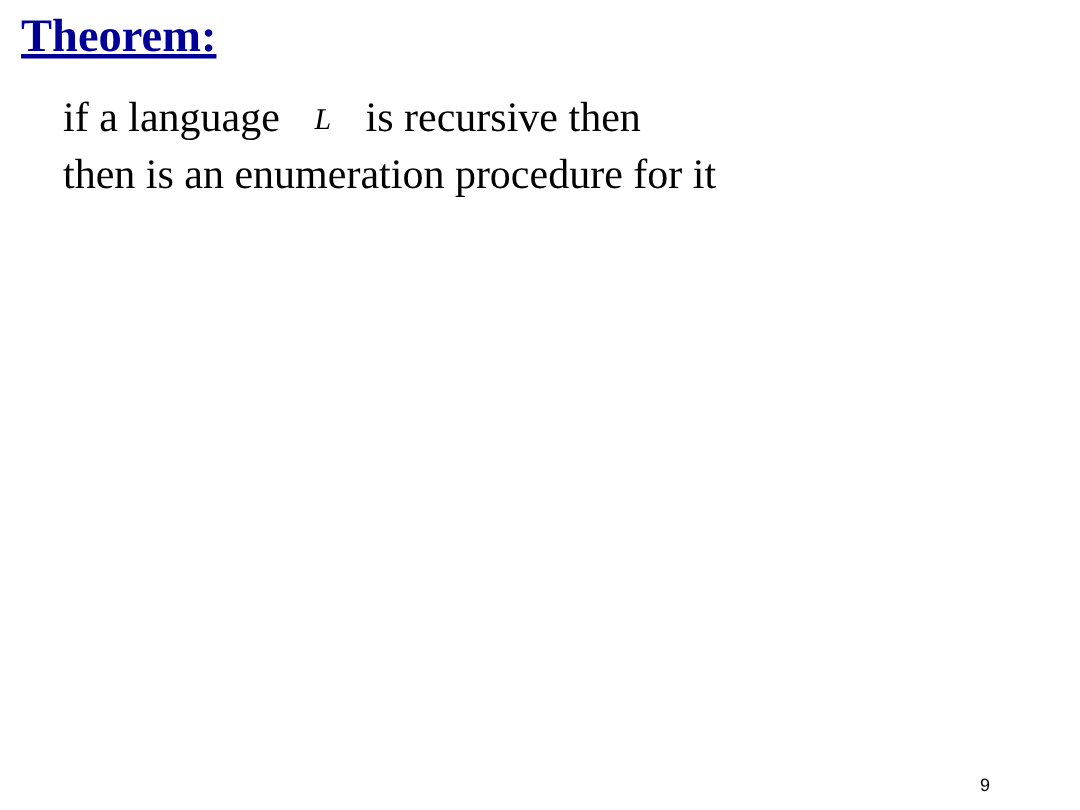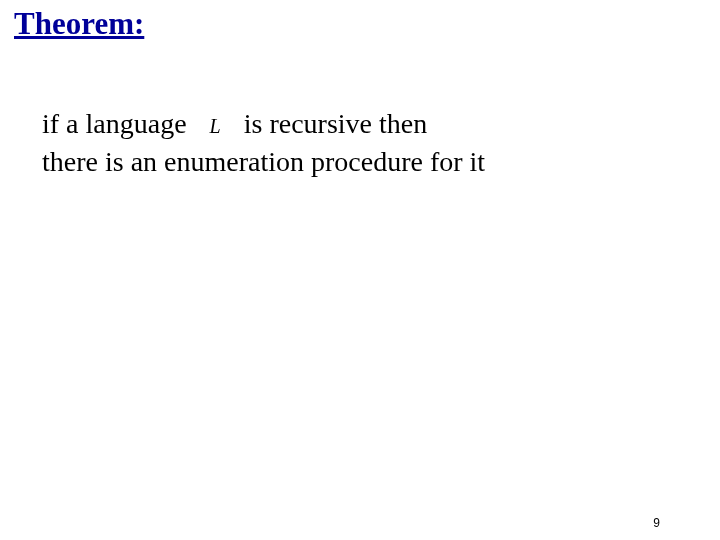--- a/index.html
+++ b/index.html
@@ -27,21 +27,20 @@
     text-decoration: underline;
   }
   .body {
     position: absolute;
     top: 60px;
     left: 42px;
     right: 30px;
     font-size: 28px;
     color: #000000;
     line-height: 1.35;
-    margin-top: 45px;
   }
   .math {
     font-family: "Times New Roman", Times, serif;
     font-style: italic;
     font-size: 20px;
     display: inline-block;
     vertical-align: middle;
     padding: 0 2px;
   }
   .pagenum {
@@ -58,17 +57,17 @@
 
 <div class="slide">
   <div class="heading">Theorem:</div>
 
   <div class="body">
     <div>
       <span>if a language</span>
       &nbsp;&nbsp;<span class="math">L</span>&nbsp;&nbsp;
       <span>is recursive then</span>
     </div>
-    <div>there is an enumeration procedure for it</div>
+    <div>then is an enumeration procedure for it</div>
   </div>
 
   <div class="pagenum">9</div>
 </div>
 
 </body></html>

